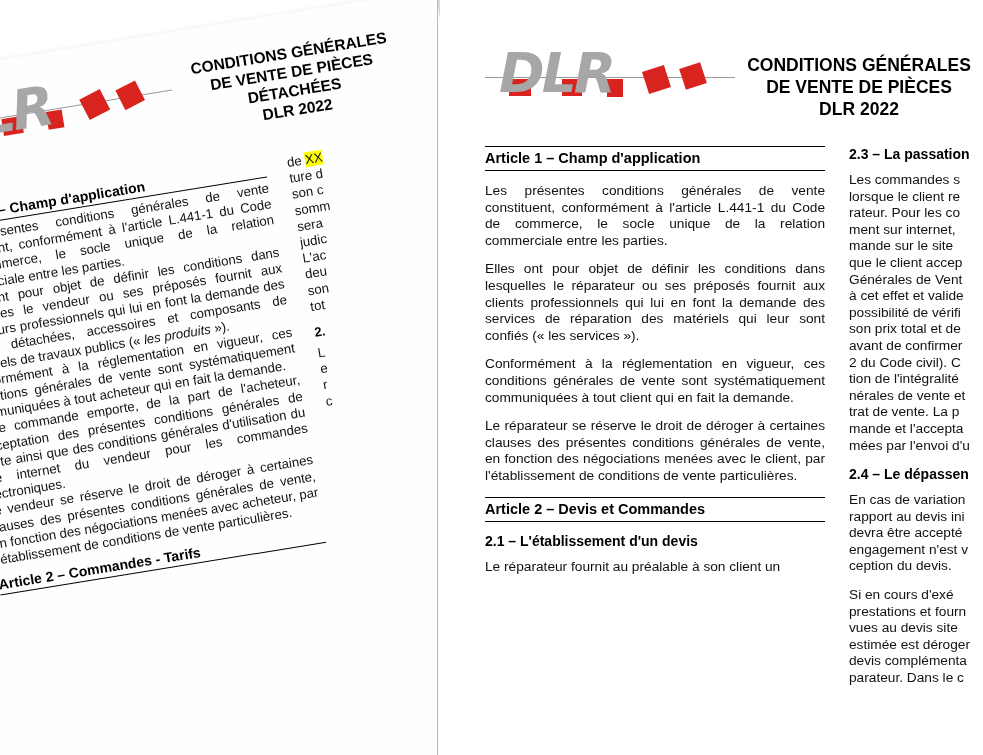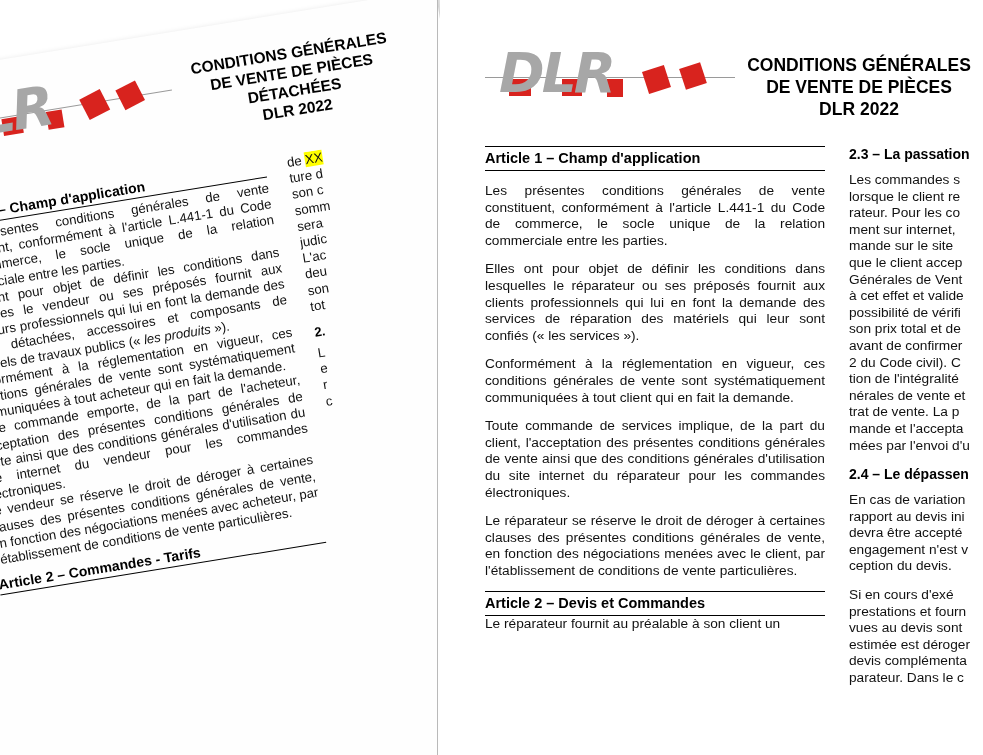--- a/index.html
+++ b/index.html
@@ -268,23 +268,23 @@
     </div>
   </div>
 
   <div class="cols">
 
     <div class="col">
       <h3 class="art first">Article 1 – Champ d'application</h3>
       <p class="body" style="margin-top:12px">Les présentes conditions générales de vente constituent, conformément à l'article L.441-1 du Code de commerce, le socle unique de la relation commerciale entre les parties.</p>
       <p class="body">Elles ont pour objet de définir les conditions dans lesquelles le réparateur ou ses préposés fournit aux clients professionnels qui lui en font la demande des services de réparation des matériels qui leur sont confiés (« les services »).</p>
       <p class="body">Conformément à la réglementation en vigueur, ces conditions générales de vente sont systématiquement communiquées à tout client qui en fait la demande.</p>
-      <p class="body">Toute commande de services implique, de la part du client, l'acceptation des présentes conditions générales de vente ainsi que des conditions générales d'utilisation du site internet du réparateur pour les commandes électroniques.</p>
       <p class="body">Le réparateur se réserve le droit de déroger à certaines clauses des présentes conditions générales de vente, en fonction des négociations menées avec le client, par l'établissement de conditions de vente particulières.</p>
       <h3 class="art">Article 2 – Devis et Commandes</h3>
+      <h4 class="sub">2.1 – L'établissement d'un devis</h4>
       <p class="body last">Le réparateur fournit au préalable à son client un</p>
     </div>
 
     <div class="col narrow">
       <h4 class="sub tight" style="white-space:nowrap">2.3 – La passation</h4>
 
       <p class="body" style="white-space:nowrap">
         <span>Les commandes s</span><br>
         <span>lorsque le client re</span><br>
         <span>rateur. Pour les co</span><br>
@@ -310,21 +310,21 @@
         <span>En cas de variation</span><br>
         <span>rapport au devis ini</span><br>
         <span>devra être accepté</span><br>
         <span>engagement n'est v</span><br>
         <span>ception du devis.</span>
       </p>
 
       <p class="body last" style="white-space:nowrap">
         <span>Si en cours d'exé</span><br>
         <span>prestations et fourn</span><br>
-        <span>vues au devis sont</span><br>
+        <span>vues au devis site</span><br>
         <span>estimée est déroger</span><br>
         <span>devis complémenta</span><br>
         <span>parateur. Dans le c</span>
       </p>
     </div>
 
   </div>
 </div>
 
 </body></html>

